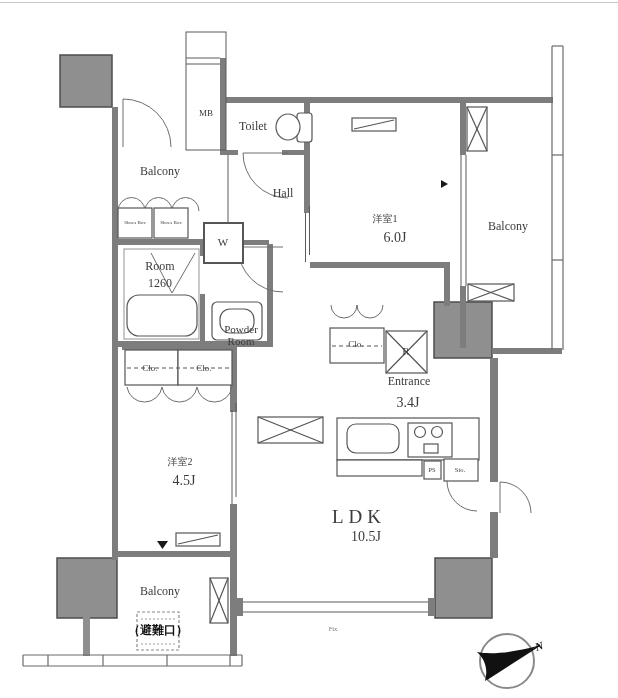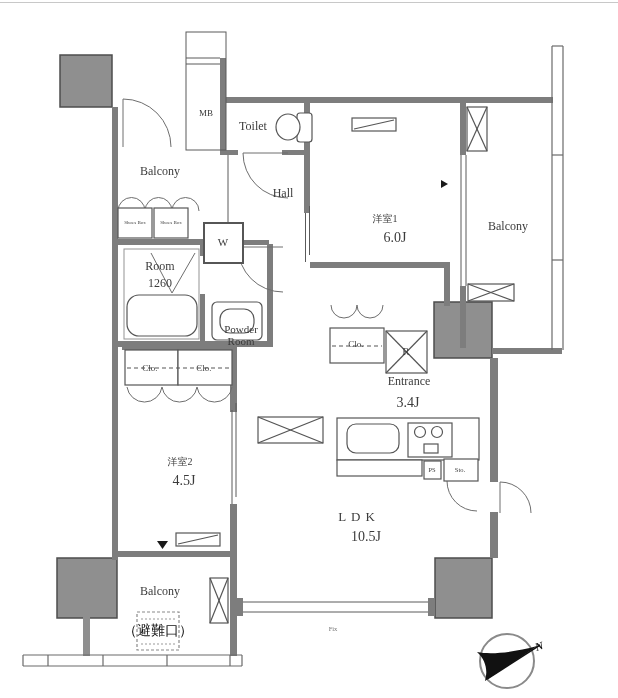--- a/index.html
+++ b/index.html
@@ -14,22 +14,22 @@
     font-family:"Liberation Serif", serif;
   }
   .room  { font-size:12px; }
   .size  { font-size:14px; }
   .jp    { font-size:10px; }
   .xs    { font-size:9px; }
   .sm    { font-size:11px; }
   .xxs   { font-size:6.5px; letter-spacing:0; }
   .tiny  { font-size:5px; white-space:normal; width:30px; line-height:1.05; }
   .wrap2 { white-space:normal; width:58px;margin-top:44px; }
-  .ldkspace { letter-spacing:5px; font-size:13px;font-family:Liberation Serif, serif; }
-  .hatchlbl { font-size:14px; font-weight:normal; color:#111; }
+  .ldkspace { letter-spacing:5px; font-size:19px;font-family:Liberation Serif, serif; }
+  .hatchlbl { font-size:12px; font-weight:bold; color:#111; }
   .fixlbl { color:#777; }
   .north { font-size:11px; font-style:italic; font-weight:bold; color:#111; transform:translate(-50%,-50%) rotate(-18deg); }
 </style>
 </head>
 <body>
 
 <div class="plan">
 
   <svg class="linework" width="618" height="698" viewBox="0 0 618 698">
 

